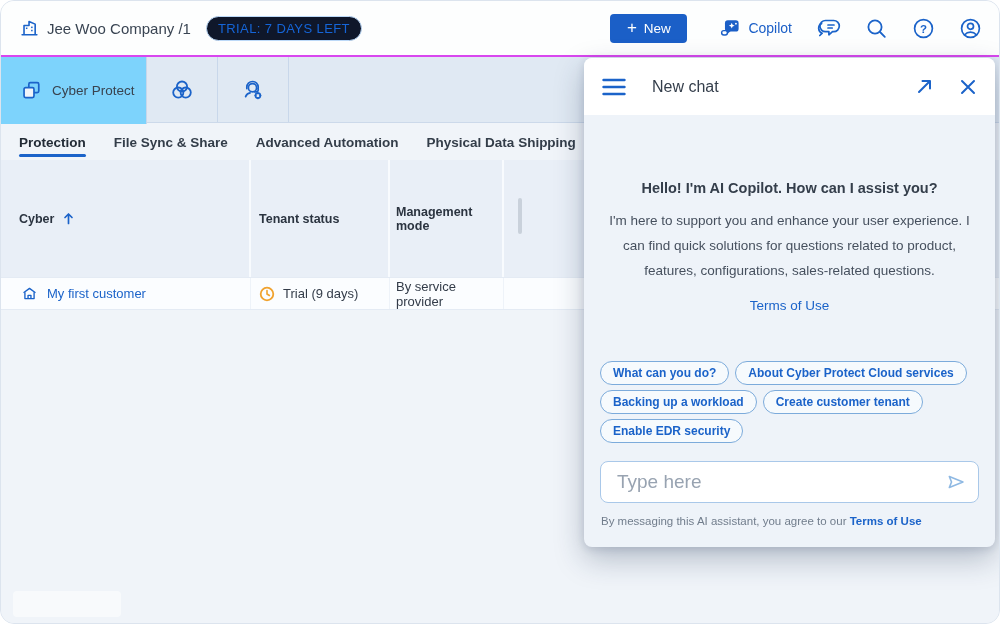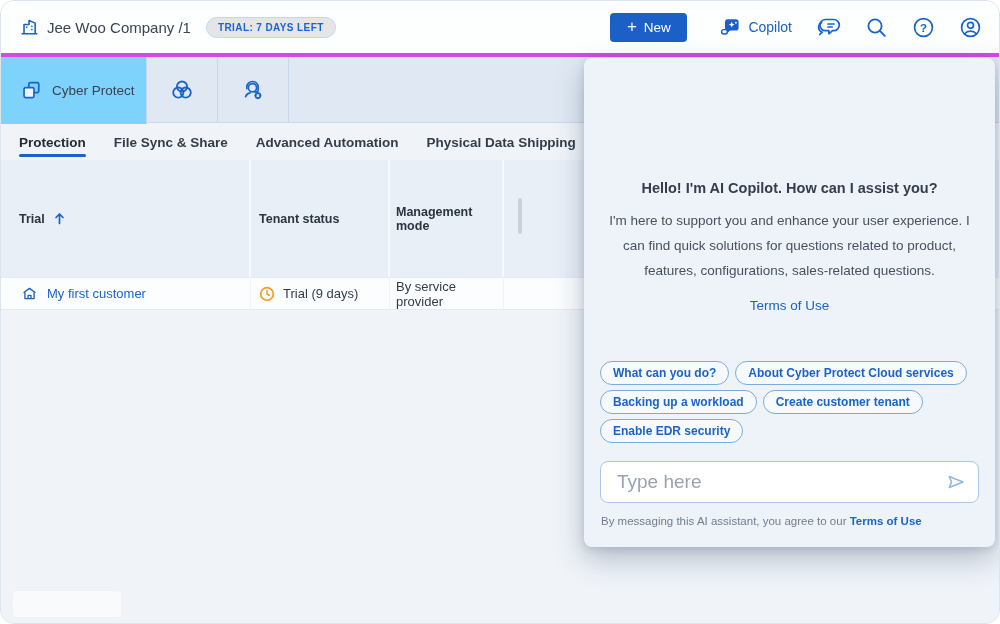--- a/index.html
+++ b/index.html
@@ -1,23 +1,23 @@
 <!DOCTYPE html>
 <html><head>
 <meta charset="utf-8">
 <style>
   html,body{margin:0;padding:0;background:#ffffff;font-family:"Liberation Sans",sans-serif;}
   *{box-sizing:border-box;}
   .frame{position:relative;width:1000px;height:624px;background:#f0f4f9;border:1px solid #dce4ee;border-radius:14px;overflow:hidden;}
 
   
-  .topbar{position:absolute;top:0;left:0;right:0;height:56px;background:#fdfefe;border-bottom:4px solid #d946ef;display:flex;align-items:center;padding:0 16px 0 20px;z-index:6;}
+  .topbar{position:absolute;top:0;left:0;right:0;height:56px;background:#fdfefe;border-bottom:2px solid #d946ef;display:flex;align-items:center;padding:0 16px 0 20px;z-index:6;}
   .brand{display:flex;align-items:center;gap:9px;}
   .company{font-size:15px;color:#3a4553;}
-  .trial-badge{margin-left:15px;font-size:10px;font-weight:bold;letter-spacing:.4px;color:#1565d8;background:#e5e5e5;border:1px solid #bcd9f8;border-radius:999px;padding:4px 11px;white-space:nowrap;}
+  .trial-badge{margin-left:15px;font-size:13px;font-weight:normal;letter-spacing:.4px;color:#1565d8;background:#0f172a;border:1px solid #bcd9f8;border-radius:999px;padding:4px 11px;white-space:nowrap;}
   .topbar-right{margin-left:auto;display:flex;align-items:center;}
   .btn-new{width:77px;height:29px;background:#1b5fc7;border:none;border-radius:4px;color:#fff;font-size:13.5px;display:flex;align-items:center;justify-content:center;gap:7px;cursor:pointer;font-family:inherit;}
   .btn-new .plus{font-size:17px;font-weight:400;line-height:1;margin-top:-2px;}
   .copilot{display:flex;align-items:center;gap:7px;margin-left:33px;color:#1b5fc7;font-size:14px;font-weight:500;cursor:pointer;}
   .icon-btn{width:26px;height:26px;margin-left:21px;color:#1b63c9;display:flex;align-items:center;justify-content:center;cursor:pointer;background:none;border:none;padding:0;}
 
   
   .strip{position:absolute;top:56px;left:0;right:0;height:66px;background:#e0e9f3;border-bottom:1px solid #ccd9ea;display:flex;z-index:1;}
   .ptab{height:100%;display:flex;align-items:center;justify-content:center;border-right:1px solid #c8d7ea;color:#1b63c9;cursor:pointer;}
   .ptab.active{width:146px;background:#7dd3fc;justify-content:flex-start;padding-left:20px;gap:10px;font-size:13.5px;color:#39434f;height:67px;}
@@ -170,21 +170,21 @@
     <span class="tab active">Protection</span>
     <span class="tab">File Sync &amp; Share</span>
     <span class="tab">Advanced Automation</span>
     <span class="tab">Physical Data Shipping</span>
     <span class="tab">No</span>
   </nav>
 
   <main class="content">
     <div class="thead">
       <div class="th c1">
-        <span>Trial</span>
+        <span>Cyber</span>
         <span class="sort">
           <svg width="11" height="13" viewBox="0 0 11 13" fill="none" stroke="#1b63c9" stroke-width="1.7" stroke-linecap="round" stroke-linejoin="round">
             <path d="M5.5 11.5V2M5.5 2L2 5.5M5.5 2L9 5.5"></path>
           </svg>
         </span>
       </div>
       <div class="th c2">
         <span>Tenant status</span>
       </div>
       <div class="th c3">
@@ -216,20 +216,38 @@
         <span>By service provider</span>
       </div>
       <div class="td c4"></div>
     </div>
     <div class="scroll-thumb"></div>
   </main>
 
   <div class="ghost"></div>
 
   <aside class="panel">
+    <div class="panel-header">
+      <button class="ph-btn">
+        <svg width="24" height="18" viewBox="0 0 24 18" stroke="#1b63c9" stroke-width="2.4" stroke-linecap="round">
+          <path d="M1.5 2h21M1.5 9h21M1.5 16h21"></path>
+        </svg>
+      </button>
+      <span class="panel-title">New chat</span>
+      <button class="ph-btn ph-expand">
+        <svg width="19" height="19" viewBox="0 0 19 19" fill="none" stroke="#1b63c9" stroke-width="2" stroke-linecap="round" stroke-linejoin="round">
+          <path d="M4 15L15 4M7.5 4H15v7.5"></path>
+        </svg>
+      </button>
+      <button class="ph-btn ph-close">
+        <svg width="18" height="18" viewBox="0 0 18 18" stroke="#1b63c9" stroke-width="2" stroke-linecap="round">
+          <path d="M3 3l12 12M15 3L3 15"></path>
+        </svg>
+      </button>
+    </div>
 
     <div class="greet-title">Hello! I'm AI Copilot. How can I assist you?</div>
     <div class="greet-body">I'm here to support you and enhance your user experience. I can find quick solutions for questions related to product, features, configurations, sales-related questions.</div>
     <a class="terms-link">Terms of Use</a>
 
     <div class="chips">
       <button class="chip">What can you do?</button>
       <button class="chip">About Cyber Protect Cloud services</button>
       <button class="chip">Backing up a workload</button>
       <button class="chip">Create customer tenant</button>

